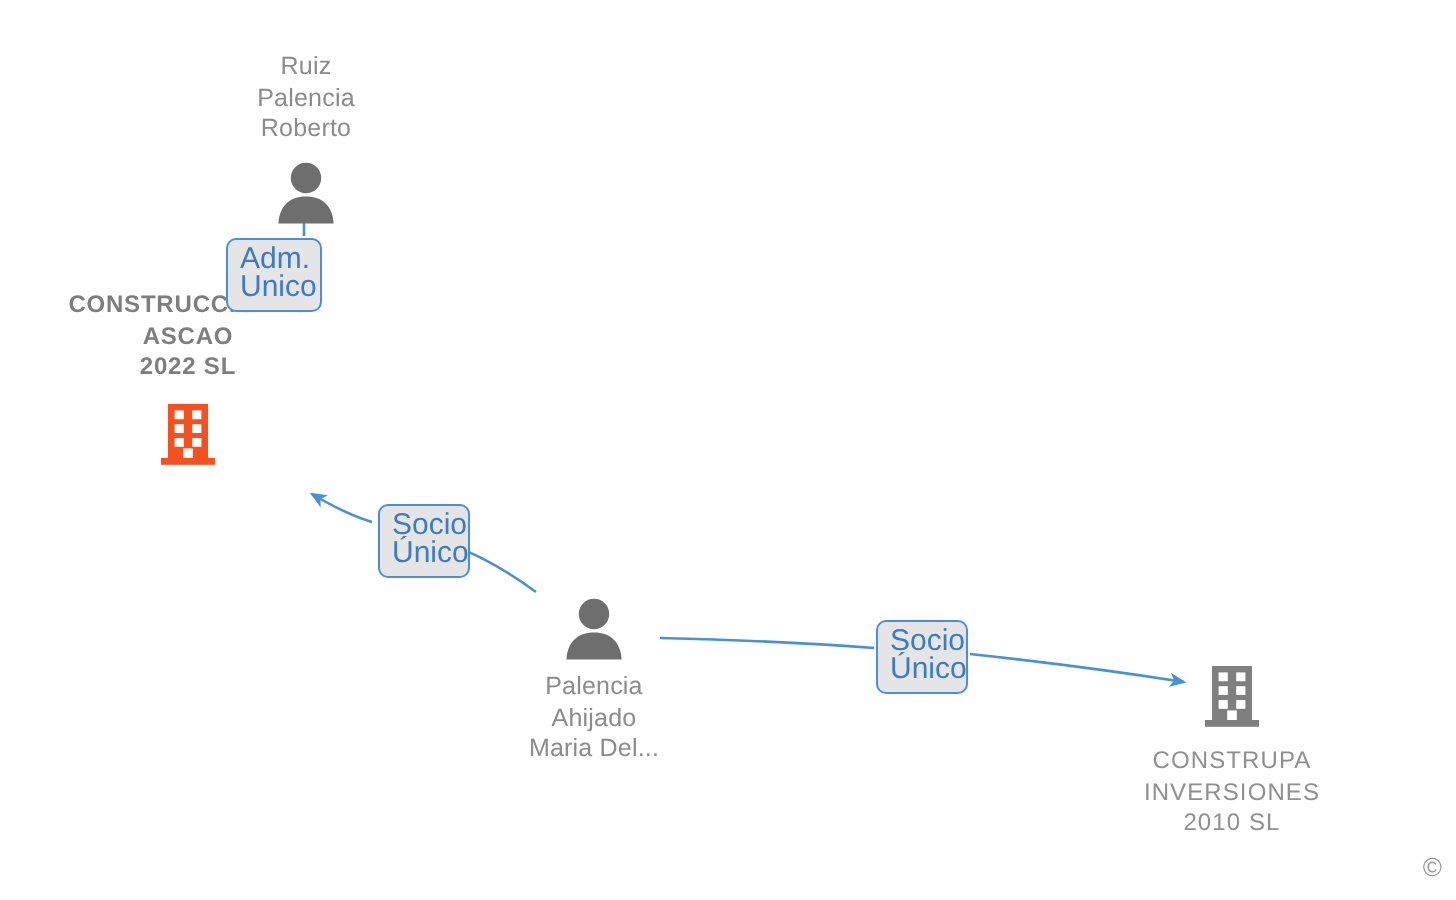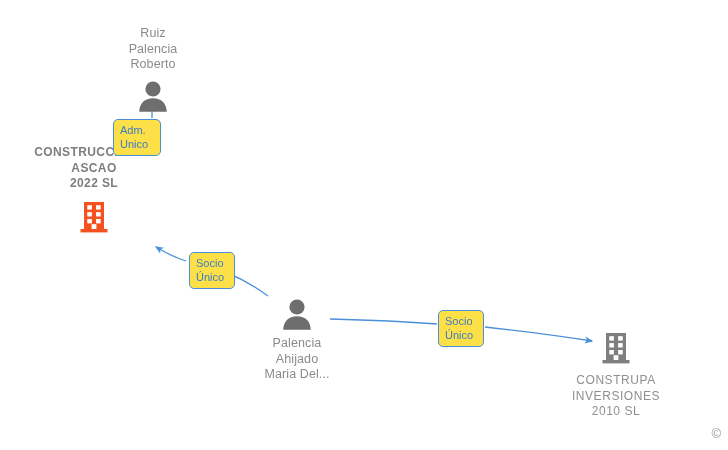--- a/index.html
+++ b/index.html
@@ -74,23 +74,23 @@
     width: 30px;
     height: 32px;
     display: block;
   }
 
   
   .rel-chip {
     position: absolute;
     border: 1.4px solid #4a90d9;
     border-radius: 5px;
-    background: #fde047;
+    background: #e5e5e5;
     color: #3c7cc4;
-    font-size: 11px;
+    font-size: 15px;
     line-height: 14px;
     padding: 3px 6px 4px 6px;
     text-align: left;
     white-space: pre-line;
     box-sizing: border-box;
   }
 
   
   #node-person-ruiz      { left: 78px;  top: 26px;  }
   #node-company-ascao    { left: 19px;  top: 145px; }

